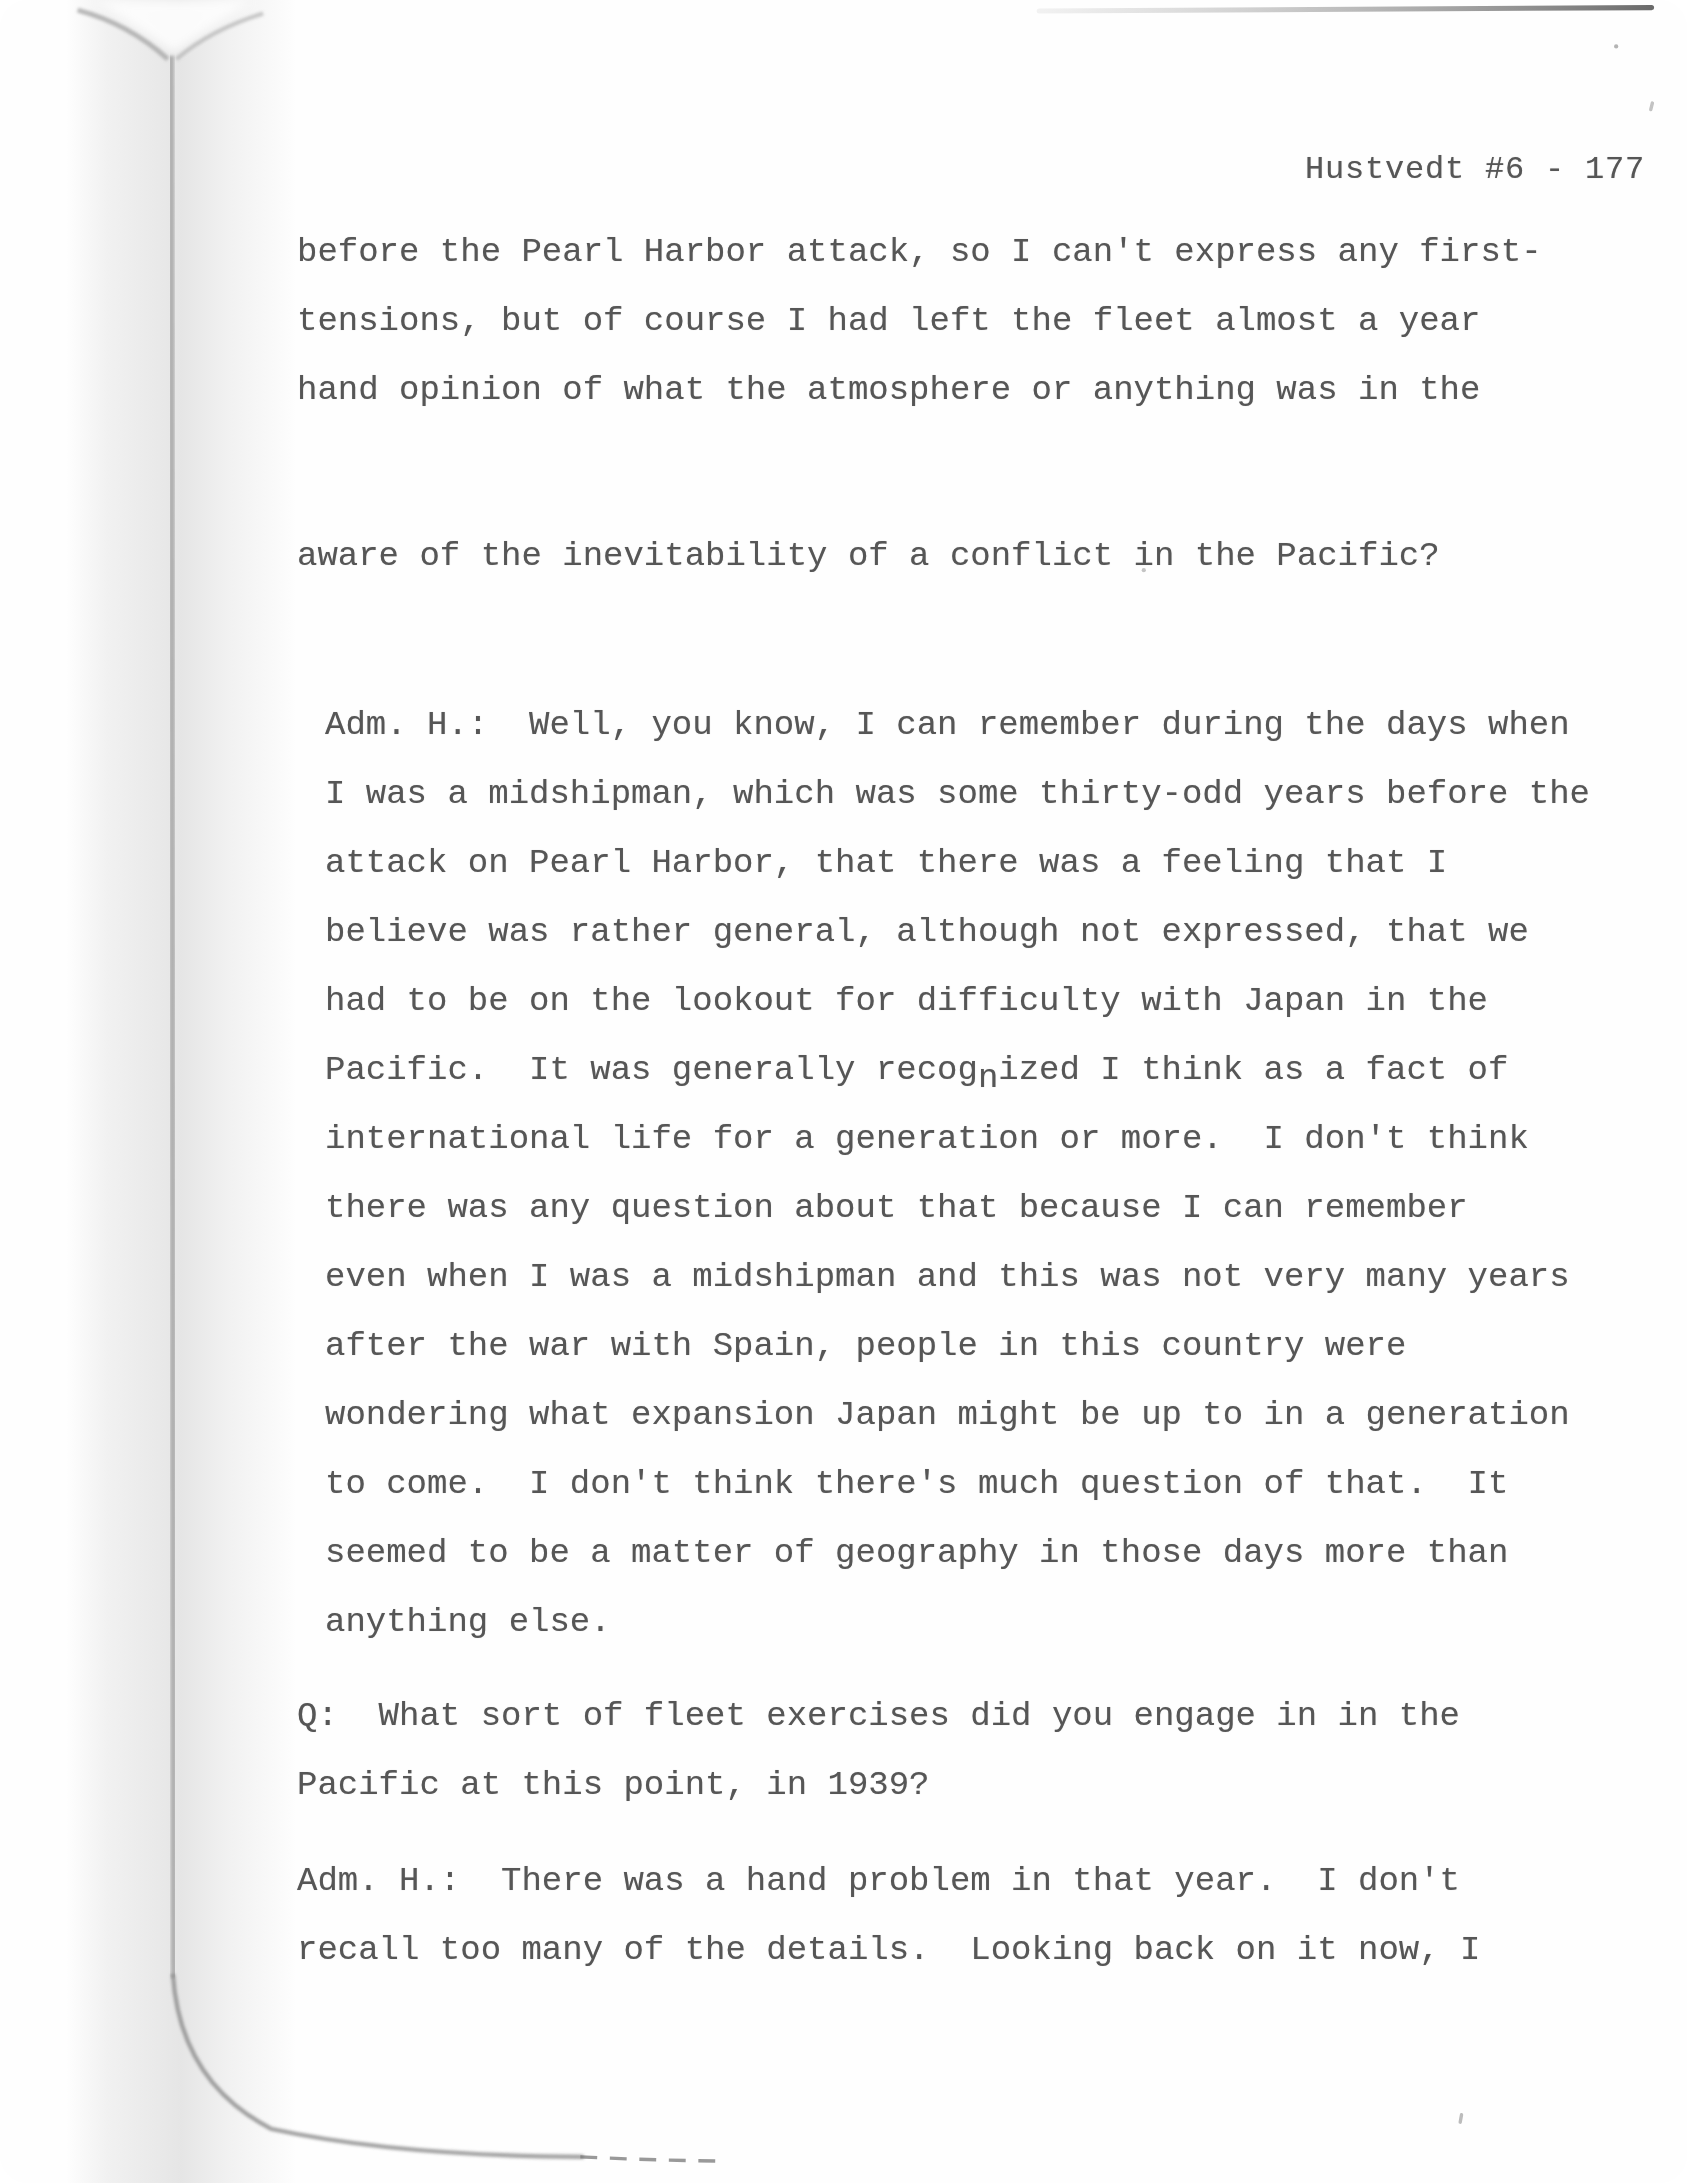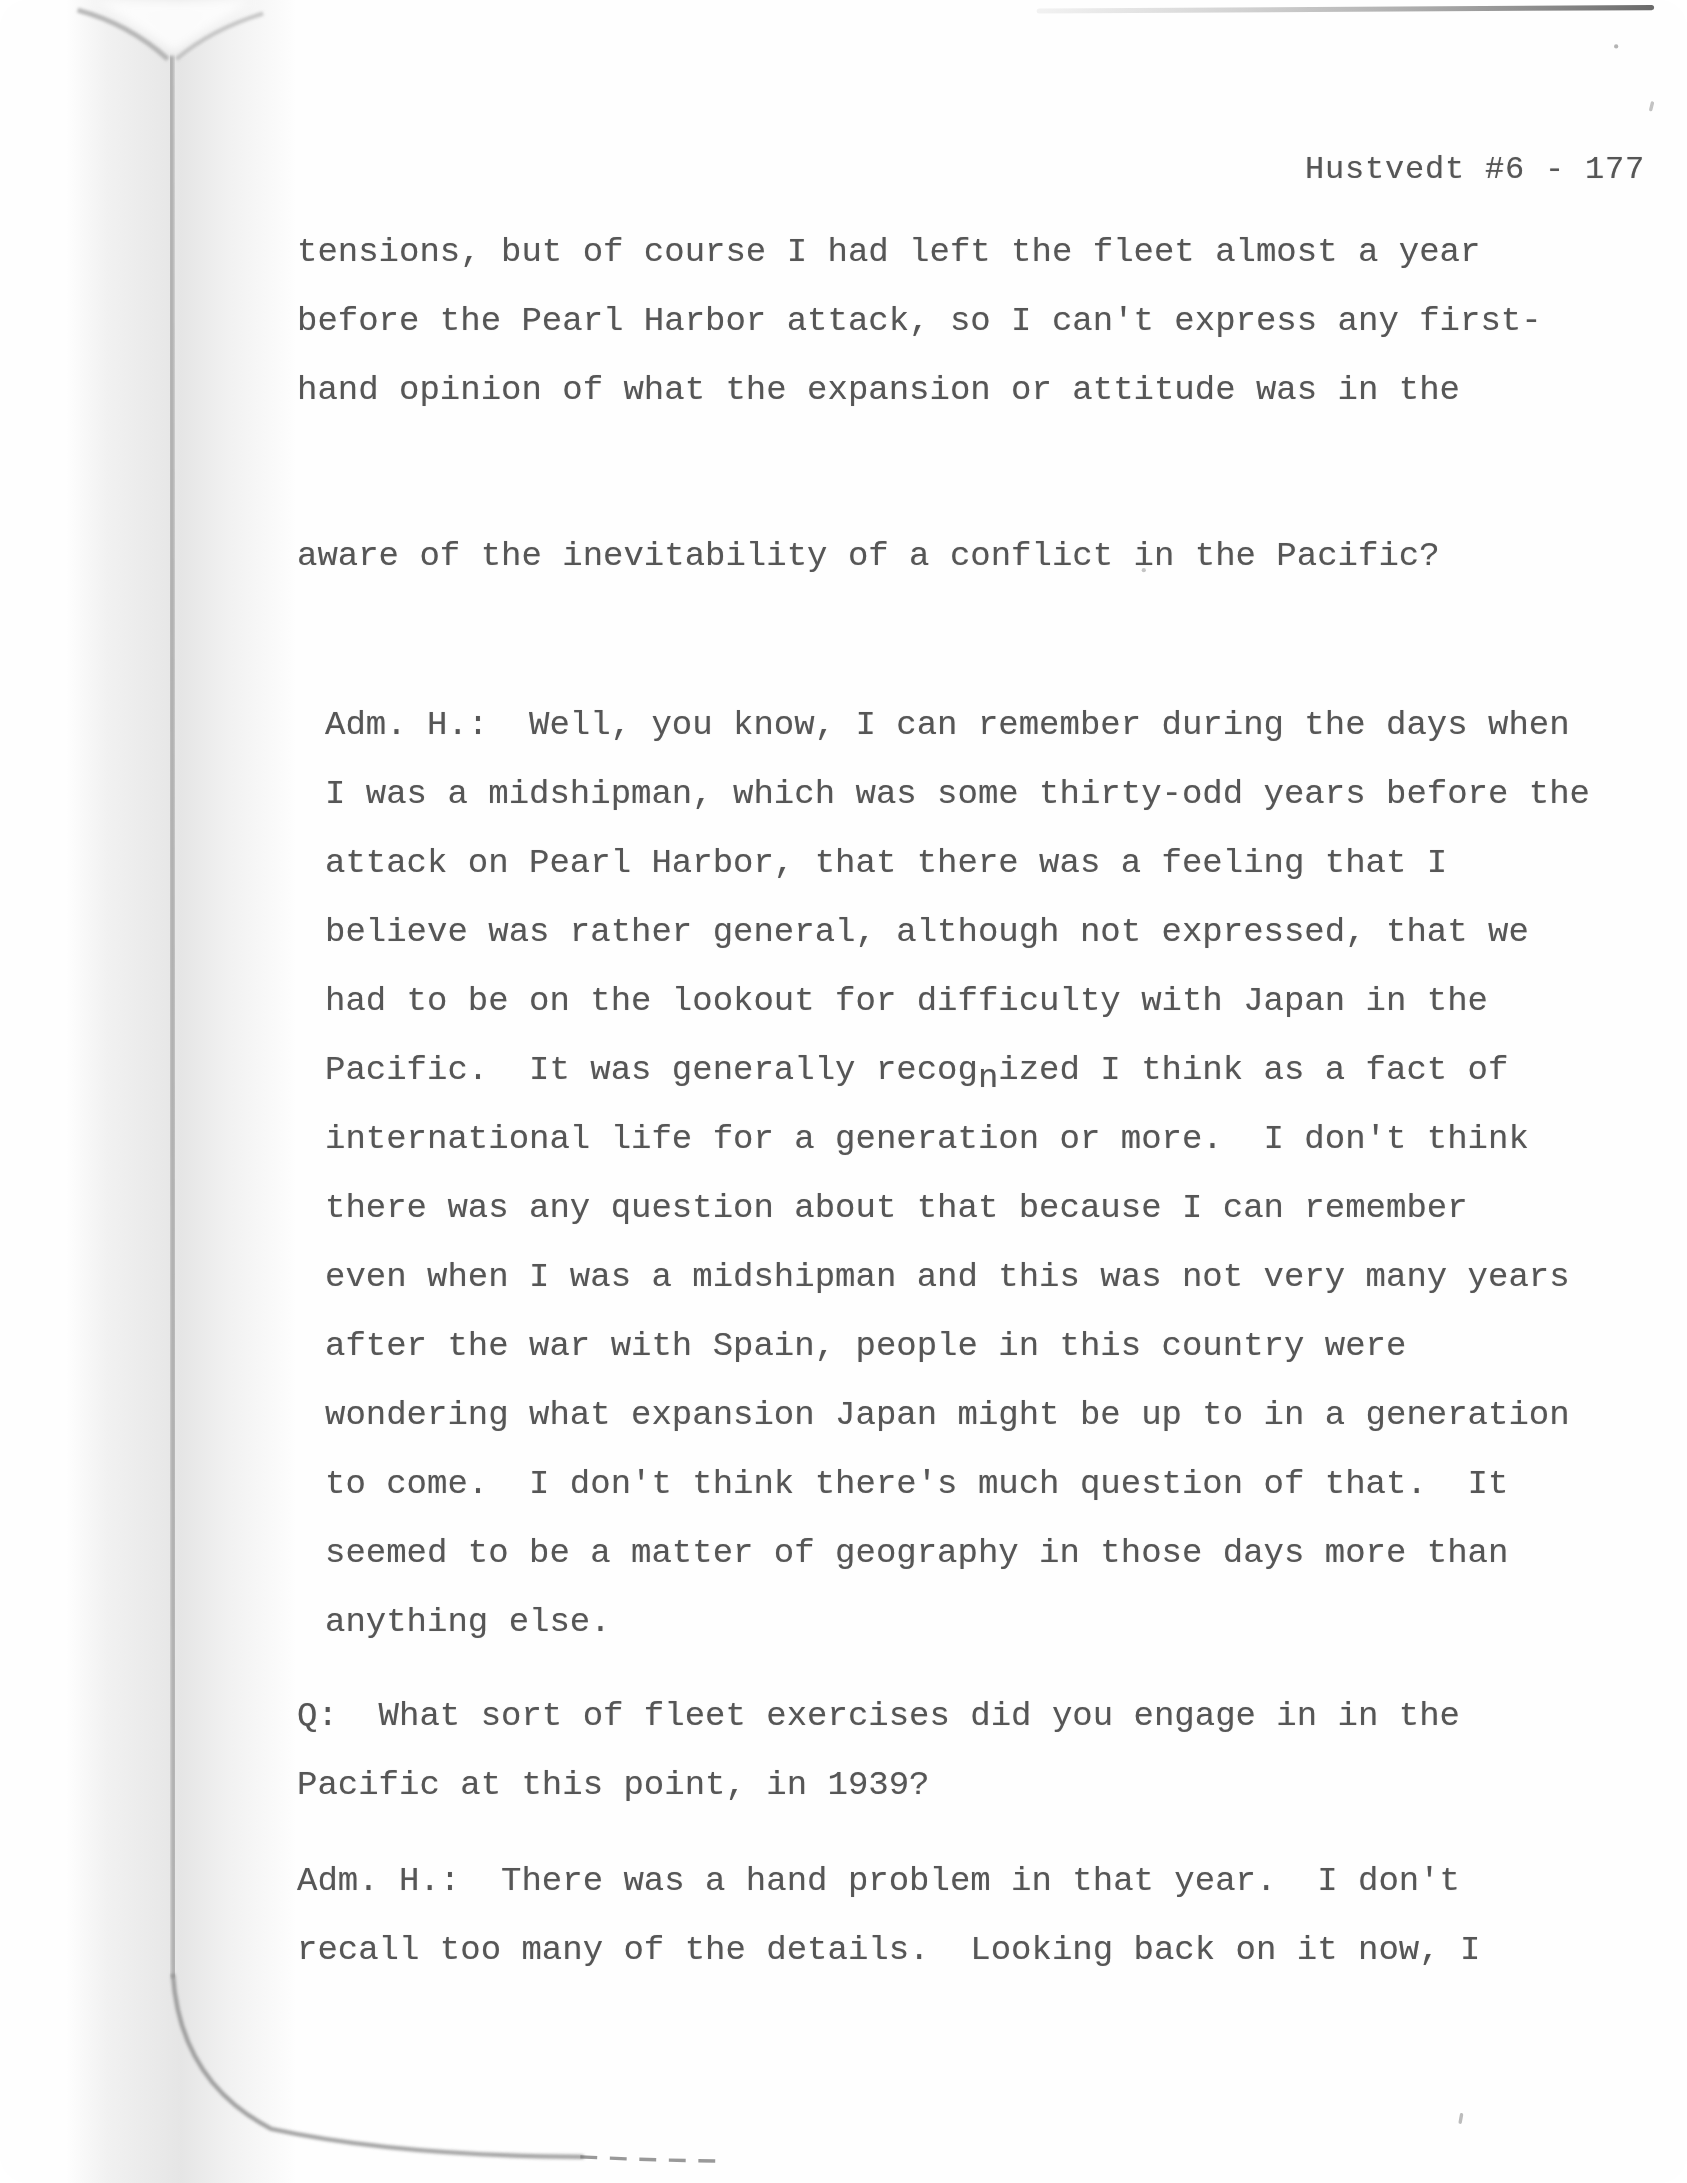--- a/index.html
+++ b/index.html
@@ -111,21 +111,21 @@
     <rect x="1956" y="120" width="4" height="12" rx="2" fill="#888888" opacity="0.5" transform="rotate(14 1958 126)"></rect>
     <circle cx="1356" cy="676" r="2.5" fill="#8a8a8a" opacity="0.5"></circle>
     <rect x="1730" y="2505" width="4" height="13" rx="2" fill="#7a7a7a" opacity="0.5" transform="rotate(10 1732 2511)"></rect>
   </svg>
 
   <div class="header">
     <span>Hustvedt #6 - 177</span>
   </div>
 
   <div id="paragraphs">
-      <div class="para p1"><div class="line">tensions, but of course I had left the fleet almost a year</div><div class="line">before the Pearl Harbor attack, so I can't express any first-</div><div class="line">hand opinion of what the expansion or attitude was in the</div></div>
+      <div class="para p1"><div class="line">before the Pearl Harbor attack, so I can't express any first-</div><div class="line">tensions, but of course I had left the fleet almost a year</div><div class="line">hand opinion of what the atmosphere or anything was in the</div></div>
       <div class="para q1"><div class="line">aware of the inevitability of a conflict in the Pacific?</div></div>
       <div class="para a1"><div class="line">Adm. H.:  Well, you know, I can remember during the days when</div><div class="line">I was a midshipman, which was some thirty-odd years before the</div><div class="line">attack on Pearl Harbor, that there was a feeling that I</div><div class="line">believe was rather general, although not expressed, that we</div><div class="line">had to be on the lookout for difficulty with Japan in the</div><div class="line"><span>Pacific.  It was generally recog</span><span style="position: relative; top: 8.4px;">n</span><span>ized I think as a fact of</span></div><div class="line">international life for a generation or more.  I don't think</div><div class="line">there was any question about that because I can remember</div><div class="line">even when I was a midshipman and this was not very many years</div><div class="line">after the war with Spain, people in this country were</div><div class="line">wondering what expansion Japan might be up to in a generation</div><div class="line">to come.  I don't think there's much question of that.  It</div><div class="line">seemed to be a matter of geography in those days more than</div><div class="line">anything else.</div></div>
       <div class="para q2"><div class="line">Q:  What sort of fleet exercises did you engage in in the</div><div class="line">Pacific at this point, in 1939?</div></div>
       <div class="para a2"><div class="line">Adm. H.:  There was a hand problem in that year.  I don't</div><div class="line">recall too many of the details.  Looking back on it now, I</div></div>
     </div>
 
 </div>
 
 
 </body></html>

